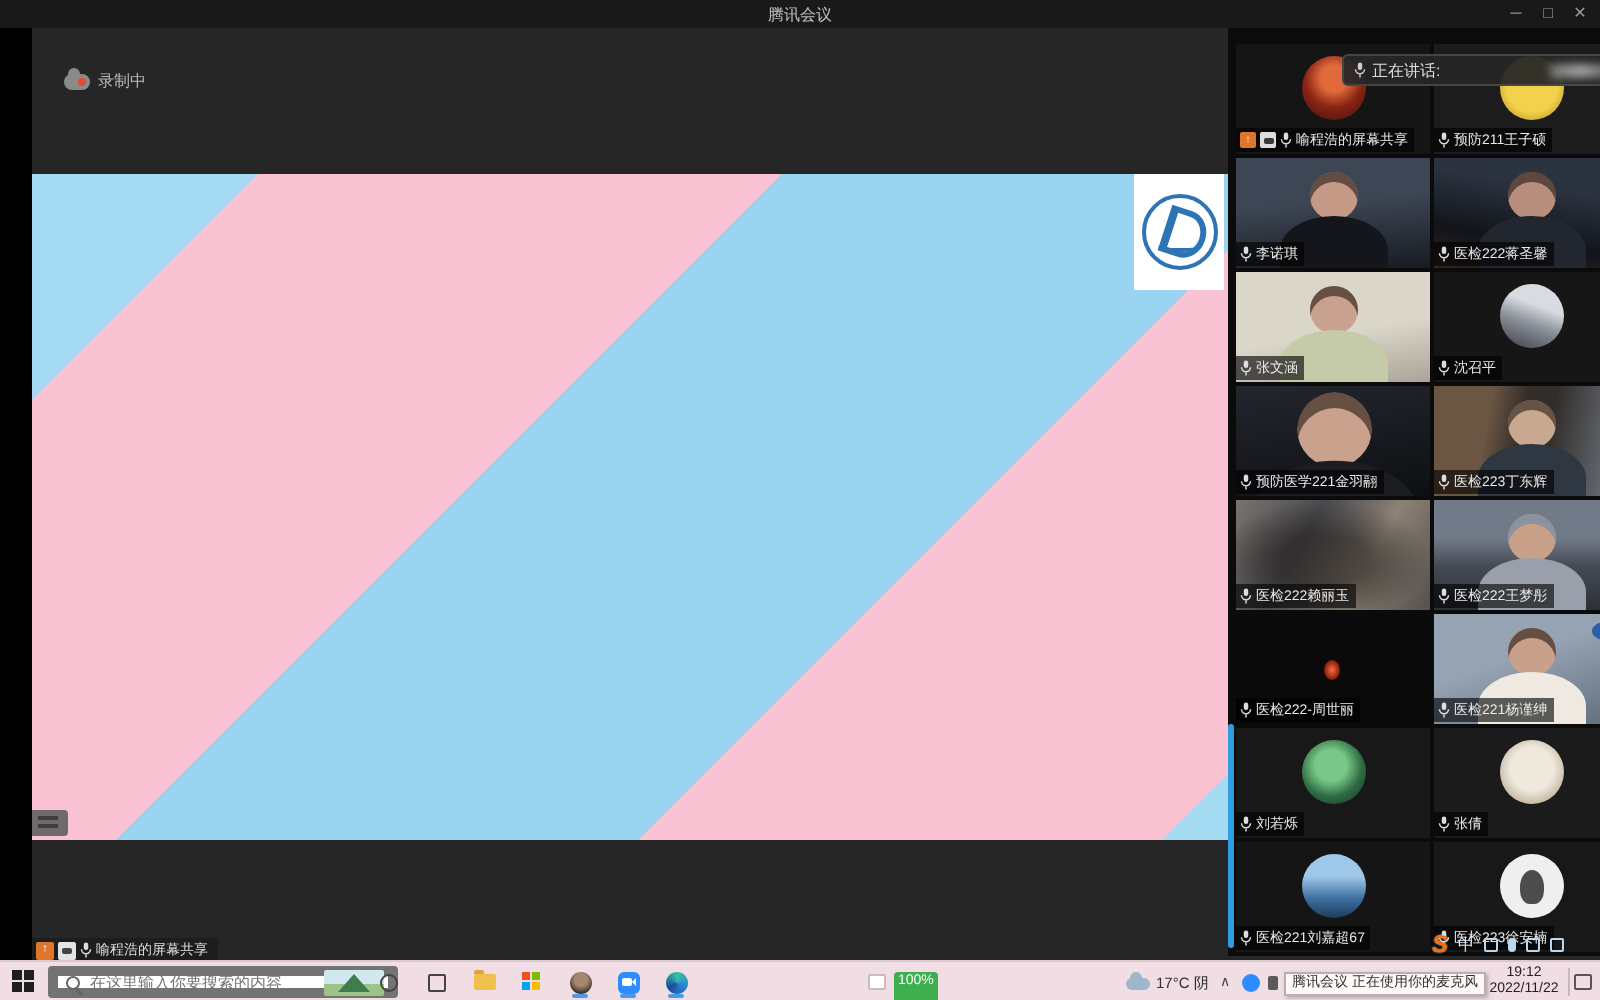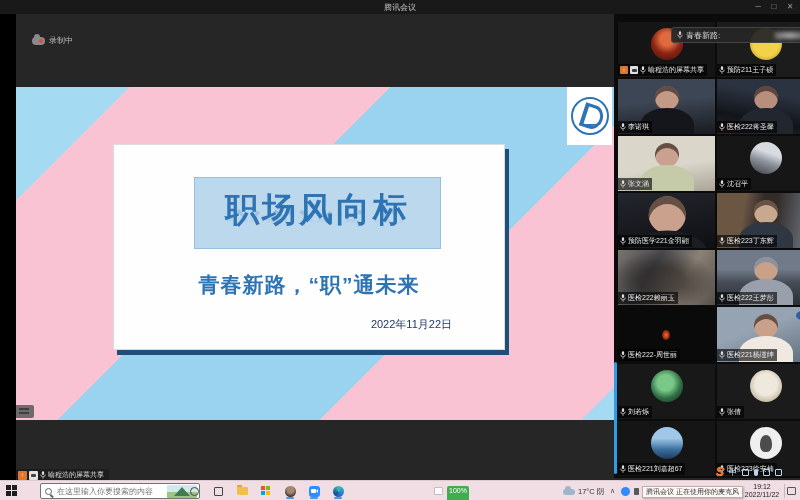--- a/index.html
+++ b/index.html
@@ -77,21 +77,21 @@
   .s-statue{background:#181818;}.s-statue .av{background:#efefef;}
   .s-statue .av::after{content:"";position:absolute;left:50%;top:8px;width:12px;height:17px;margin-left:-6px;border-radius:50% 50% 40% 40%;background:#4c4c4c;}
 
   .speak-pill{position:absolute;left:57px;top:13px;width:140px;height:16px;background:rgba(38,38,38,.94);border:1px solid #454545;border-radius:3px;display:flex;align-items:center;gap:3px;padding:0 5px;z-index:6;font-size:8px;color:#ddd;white-space:nowrap;}
   .speak-pill .smear{width:30px;height:7px;margin-left:auto;background:linear-gradient(90deg,#8a8a8a,#cfcfcf,#777);filter:blur(2px);opacity:.75;}
 
   
   .taskbar{position:absolute;left:0;top:480px;width:800px;height:20px;background:#f1dee4;border-top:1px solid #dcc8cf;}
   .start{position:absolute;left:6px;top:4px;width:12px;height:12px;display:grid;grid-template-columns:5px 5px;grid-template-rows:5px 5px;gap:1px;cursor:pointer;}
   .start i{background:#1f1f1f;}
-  .searchbox{position:absolute;left:24px;top:2px;width:160px;height:16px;background:#fff;border:1px solid #737373;border-radius:2px;display:flex;align-items:center;padding:0 2px 0 4px;gap:3px;margin-left:16px;}
+  .searchbox{position:absolute;left:24px;top:2px;width:175px;height:16px;background:#fff;border:5px solid #737373;border-radius:2px;display:flex;align-items:center;padding:0 2px 0 4px;gap:3px;}
   .searchbox input{border:none;outline:none;flex:1;font-size:8px;color:#555;background:transparent;min-width:0;}
   .mag{width:7px;height:7px;border:1.5px solid #666;border-radius:50%;position:relative;flex:none;}
   .mag::after{content:"";position:absolute;left:5px;top:5px;width:4px;height:1.5px;background:#666;transform:rotate(45deg);transform-origin:0 0;}
   .scene-pic{width:30px;height:13px;flex:none;border-radius:1px;overflow:hidden;position:relative;background:linear-gradient(180deg,#cfe9ef 0 55%,#9cc487 55% 100%);}
   .scene-pic::before{content:"";position:absolute;left:7px;bottom:2px;width:0;height:0;border-left:8px solid transparent;border-right:8px solid transparent;border-bottom:9px solid #3f7d4e;}
   .tb-icons{position:absolute;left:188px;top:0;height:20px;display:flex;align-items:center;gap:12px;}
   .tbi{position:relative;width:12px;height:16px;display:flex;align-items:center;justify-content:center;cursor:pointer;}
   .tbi .ul{position:absolute;bottom:0;left:2px;width:8px;height:2px;background:#4a9ae8;border-radius:1px;}
   .i-cortana{width:9px;height:9px;border:1.5px solid #444;border-radius:50%;}
   .i-taskview{width:9px;height:9px;border:1.2px solid #444;border-radius:1px;}
@@ -145,27 +145,20 @@
 
       <div class="rec">
         <span class="cloud"></span>
         <span>录制中</span>
       </div>
 
       <div class="share">
         <div class="logo-box">
           <div class="logo"></div>
         </div>
-        <div class="card">
-          <div class="tbox">
-            <span class="ttl">职场风向标</span>
-          </div>
-          <div class="subttl">青春新路，“职”通未来</div>
-          <div class="slide-date">2022年11月22日</div>
-        </div>
       </div>
 
       <div class="share-label">
         <span class="badge-share">↑</span>
         <span class="badge-cam"></span>
         <svg width="6" height="8" viewBox="0 0 8 10">
             <rect x="2.5" y="0" width="3" height="5" rx="1.5" fill="#ddd"></rect>
             <path d="M1 4.5a3 3 0 0 0 6 0" stroke="#ddd" stroke-width="1" fill="none"></path>
             <rect x="3.5" y="8" width="1" height="2" fill="#ddd"></rect>
           </svg>
@@ -354,21 +347,21 @@
               <span>医检223徐安楠</span>
             </div>
           </div>
         </div>
       <div class="speak-pill">
         <svg width="6" height="8" viewBox="0 0 8 10">
             <rect x="2.5" y="0" width="3" height="5" rx="1.5" fill="#ccc"></rect>
             <path d="M1 4.5a3 3 0 0 0 6 0" stroke="#ccc" stroke-width="1" fill="none"></path>
             <rect x="3.5" y="8" width="1" height="2" fill="#ccc"></rect>
           </svg>
-        <span>青春新路:</span>
+        <span>正在讲话:</span>
         <span class="smear"></span>
       </div>
     </div>
   </div>
 
   <div class="taskbar">
     <div class="start">
         <i></i>
         <i></i>
         <i></i>

